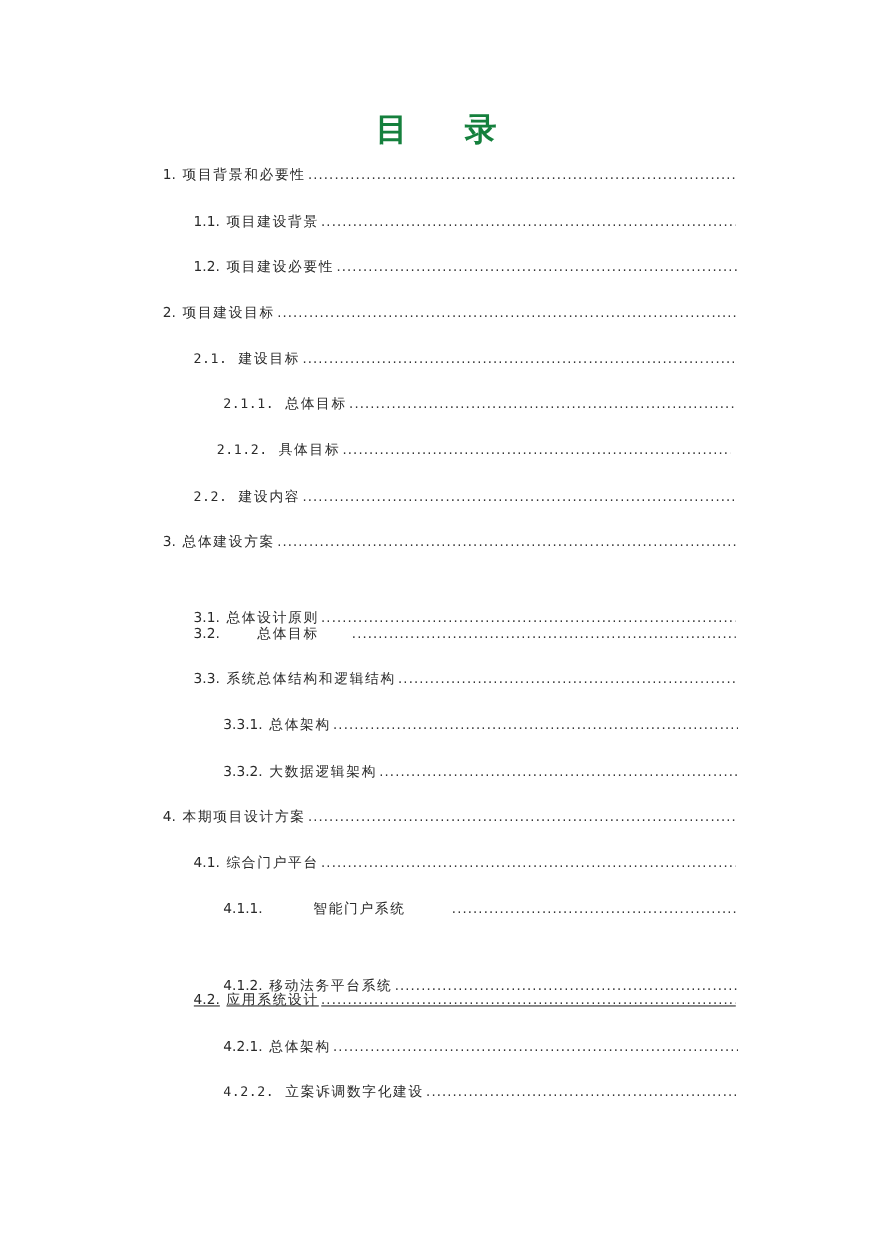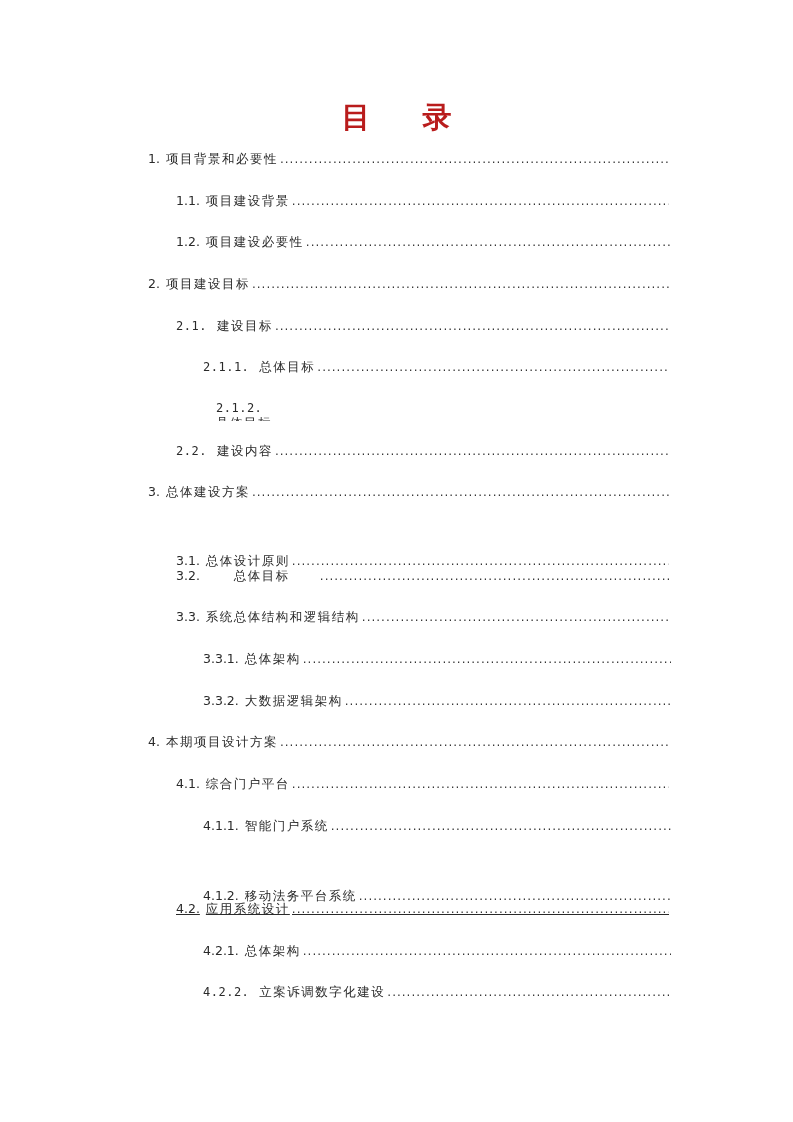--- a/index.html
+++ b/index.html
@@ -1,17 +1,17 @@
 <!DOCTYPE html>
 <html><head>
 <meta charset="utf-8">
 <style>
   html, body { margin: 0; padding: 0; background: #ffffff; }
   body { width: 793px; height: 1122px; position: relative; overflow: hidden; font-family: "DejaVu Sans", "Liberation Sans", sans-serif; color: #222; }
-  .title { position: absolute; top: 98px; left: 0; width: 793px; text-align: center; font-size: 29px; font-weight: bold; color: #b91c1c; letter-spacing: 0; }
+  .title { position: absolute; top: 98px; left: 0; width: 793px; text-align: center; font-size: 29px; font-weight: bold; color: #15803d; letter-spacing: 0; }
   .title span { display: inline-block; }
   .title .gap { width: 52px; }
   .toc { position: absolute; left: 0; top: 0; width: 793px; }
   .entry { position: absolute; display: flex; align-items: baseline; height: 20px; font-size: 12.5px; color: #2a2a2a; white-space: nowrap; overflow: hidden; }
   .entry .num { margin-right: 6px; }
   .entry .num.serif { font-family: "DejaVu Sans Mono", "Liberation Mono", monospace; font-size: 12px; letter-spacing: 0.5px; margin-right: 10px; }
   .entry .label { letter-spacing: 1.5px; }
   .entry .leader { flex: 1; overflow: hidden; margin-left: 2px; color: #333; font-size: 12px; letter-spacing: 1px; }
   .entry .leader::after { content: "......................................................................................................................................................................................................................................................................"; }
 </style>
@@ -46,21 +46,21 @@
     <div class="entry" style="top: 318px; left: 176px; width: 495px;">
       <span class="num serif">2.1.</span>
       <span class="label">建设目标</span>
       <span class="leader"></span>
     </div>
     <div class="entry" style="top: 359px; left: 203px; width: 467px;">
       <span class="num serif">2.1.1.</span>
       <span class="label">总体目标</span>
       <span class="leader"></span>
     </div>
-    <div class="entry" style="top: 401px; left: 214px; width: 467px; flex-direction: column;">
+    <div class="entry" style="top: 401px; left: 197px; width: 467px;">
       <span class="num serif">2.1.2.</span>
       <span class="label">具体目标</span>
       <span class="leader"></span>
     </div>
     <div class="entry" style="top: 443px; left: 176px; width: 495px;">
       <span class="num serif">2.2.</span>
       <span class="label">建设内容</span>
       <span class="leader"></span>
     </div>
     <div class="entry" style="top: 484px; left: 148px; width: 522px;">
@@ -96,21 +96,21 @@
     <div class="entry" style="top: 734px; left: 148px; width: 522px;">
       <span class="num">4.</span>
       <span class="label">本期项目设计方案</span>
       <span class="leader"></span>
     </div>
     <div class="entry" style="top: 776px; left: 176px; width: 493px;">
       <span class="num">4.1.</span>
       <span class="label">综合门户平台</span>
       <span class="leader"></span>
     </div>
-    <div class="entry" style="top: 818px; left: 203px; width: 468px;">
+    <div class="entry" style="top: 818px; left: 203px; width: 468px; gap: 40px;">
       <span class="num">4.1.1.</span>
       <span class="label">智能门户系统</span>
       <span class="leader"></span>
     </div>
     <div class="entry" style="top: 888px; left: 203px; width: 468px;">
       <span class="num">4.1.2.</span>
       <span class="label">移动法务平台系统</span>
       <span class="leader"></span>
     </div>
     <div class="entry" style="top: 901px; left: 176px; width: 493px; text-decoration: underline;">

